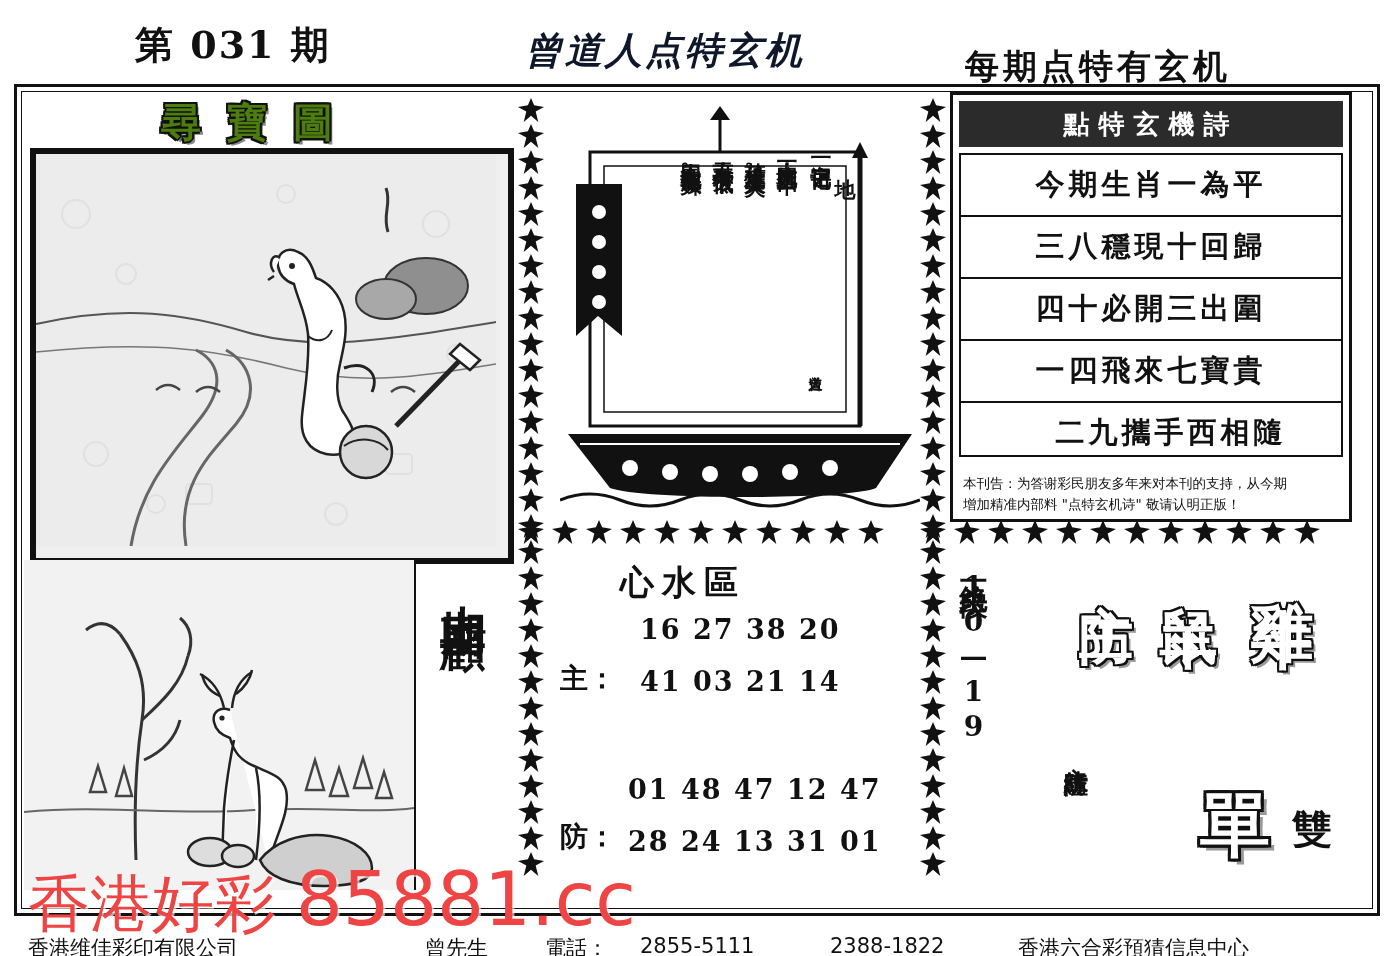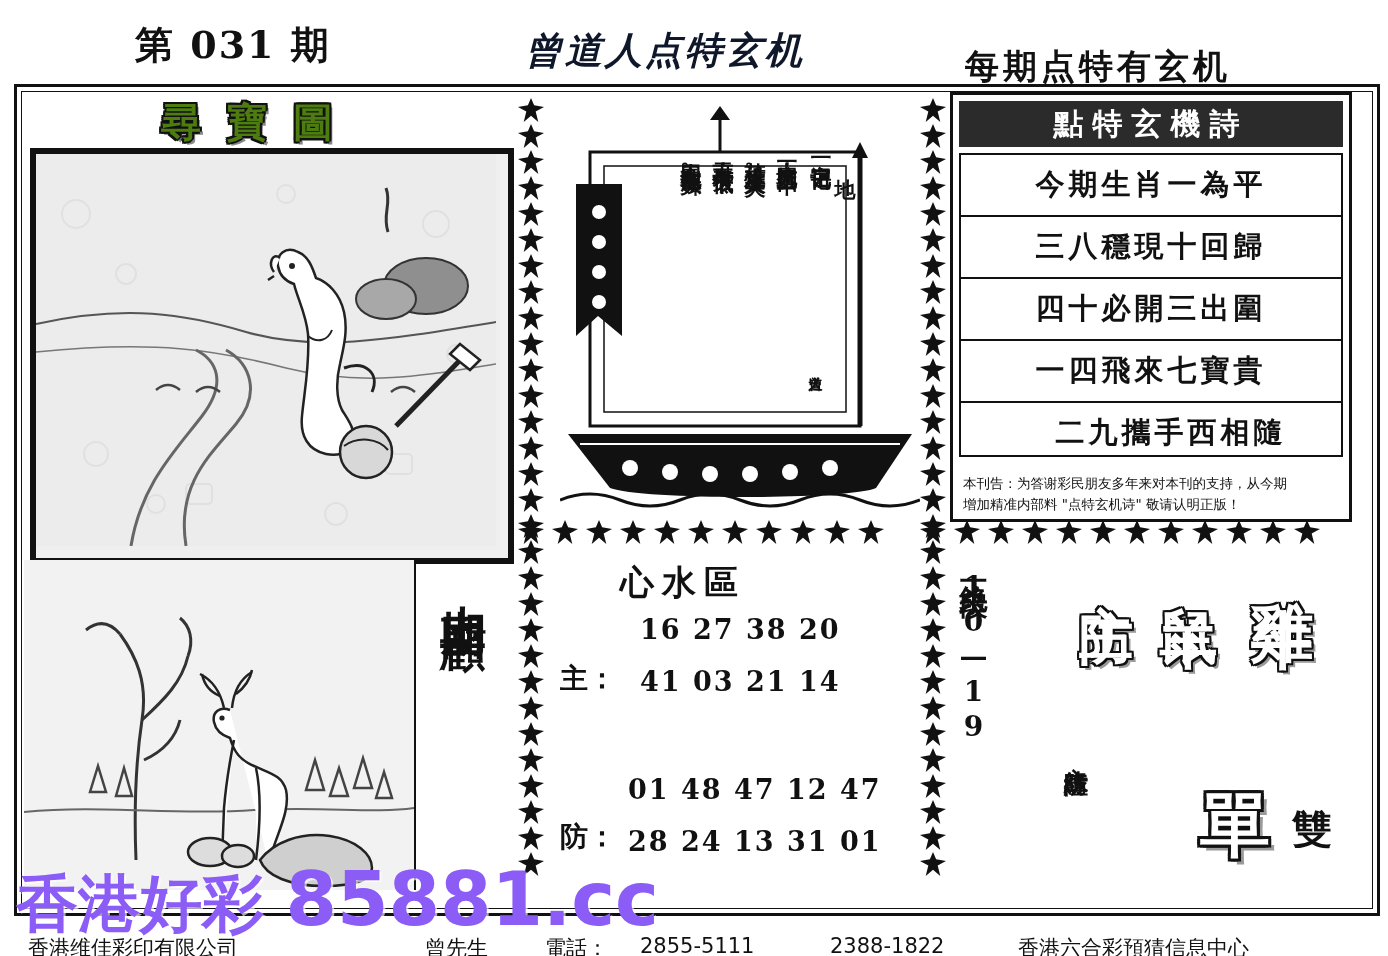--- a/index.html
+++ b/index.html
@@ -106,21 +106,21 @@
 
   
   .ptable{
     position:absolute;left:950px;top:92px;width:396px;height:424px;
     border:3px solid #111;background:#fff;
   }
   .pt-head{
     position:absolute;left:6px;top:6px;right:6px;height:46px;
     background:#2b2b2b;color:#fff;
     font-family:"DejaVu Serif","Liberation Serif",serif;
-    font-size:30px;font-weight:bold;letter-spacing:9px;
+    font-size:26px;font-weight:bold;letter-spacing:9px;
     text-align:center;line-height:46px;
   }
   .pt-rows{position:absolute;left:6px;top:58px;right:6px;bottom:62px;border:2px solid #111;}
   .pt-row{
     height:20%;border-bottom:2px solid #111;
     font-family:"DejaVu Serif","Liberation Serif",serif;
     font-size:29px;font-weight:bold;letter-spacing:4px;
     text-align:center;display:flex;align-items:center;justify-content:center;color:#111;
   }
   .pt-row:last-child{border-bottom:none;padding-left:40px;}
@@ -152,23 +152,23 @@
   .shuang{
     position:absolute;left:352px;top:250px;font-size:40px;font-weight:bold;color:#111;
   }
 
   
   .footer{position:absolute;left:0;top:912px;width:1388px;height:44px;}
   .ft{position:absolute;font-size:21px;color:#111;font-family:"DejaVu Sans","Liberation Sans",sans-serif;margin-top:12px;}
 
   
   .wm{
-    position:absolute;left:16px;top:856px;width:880px;height:90px;
+    position:absolute;left:28px;top:856px;width:880px;height:90px;
     font-family:"DejaVu Sans","Liberation Sans",sans-serif;
-    font-weight:bold;font-size:62px;color:#8b5cf6;white-space:nowrap;
+    font-weight:normal;font-size:62px;color:#ef4444;white-space:nowrap;
     text-shadow:2px 2px 0 rgba(255,255,255,.65);
   }
   .wm .num{font-size:74px;}
 
   
   svg{display:block;}
 </style>
 </head>
 <body>
 

